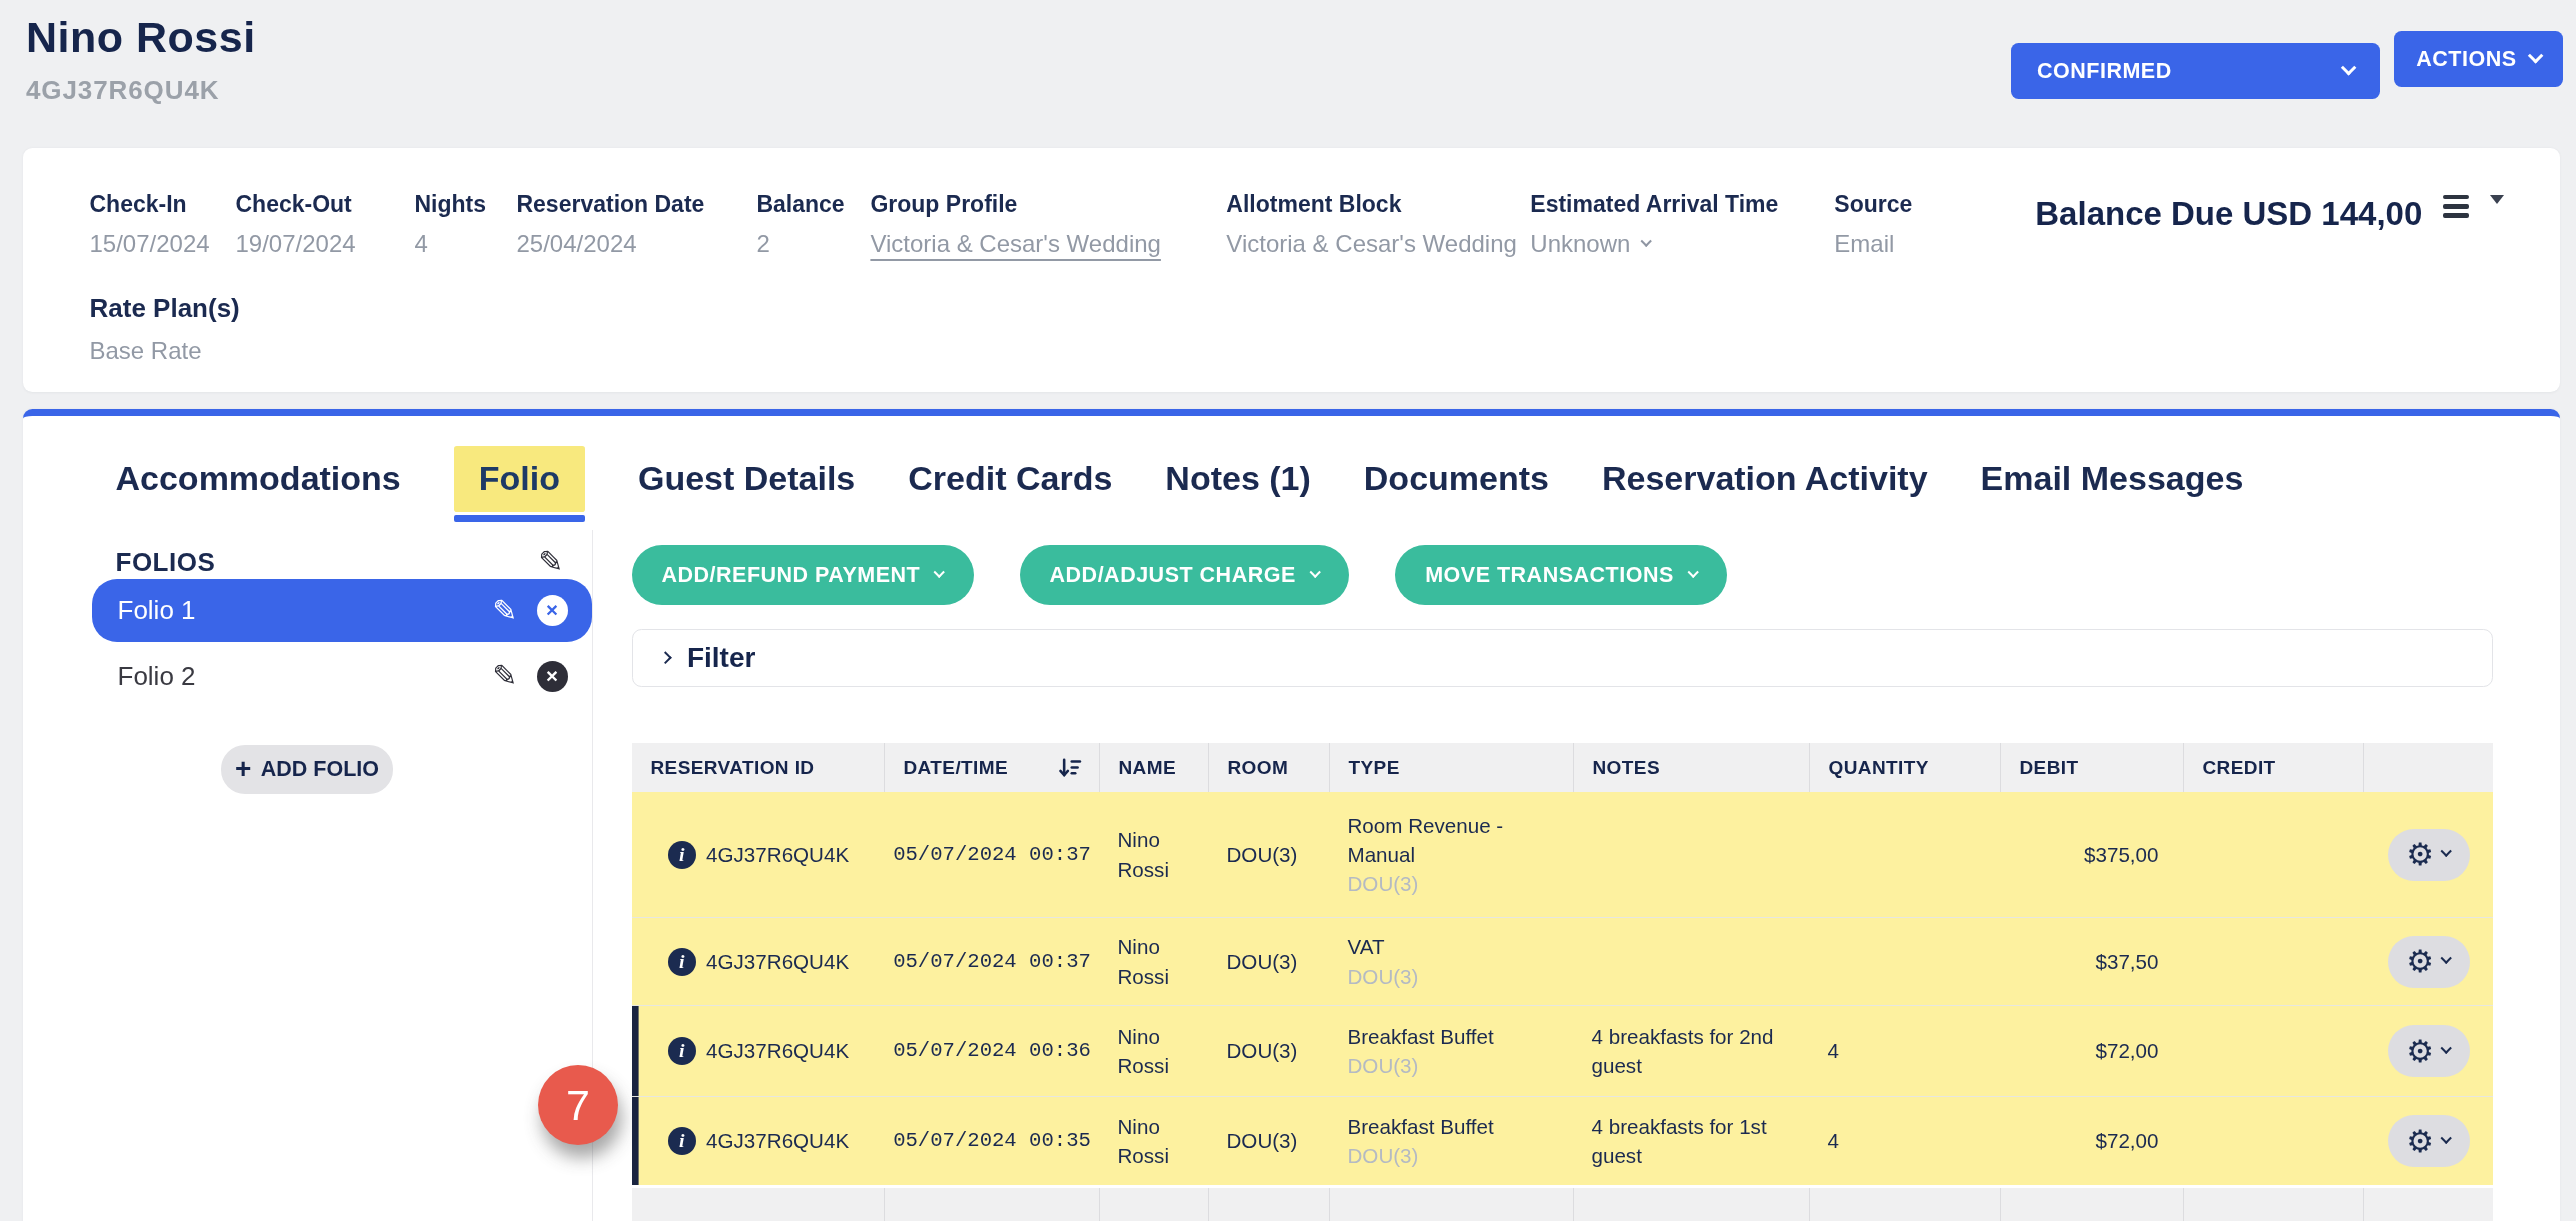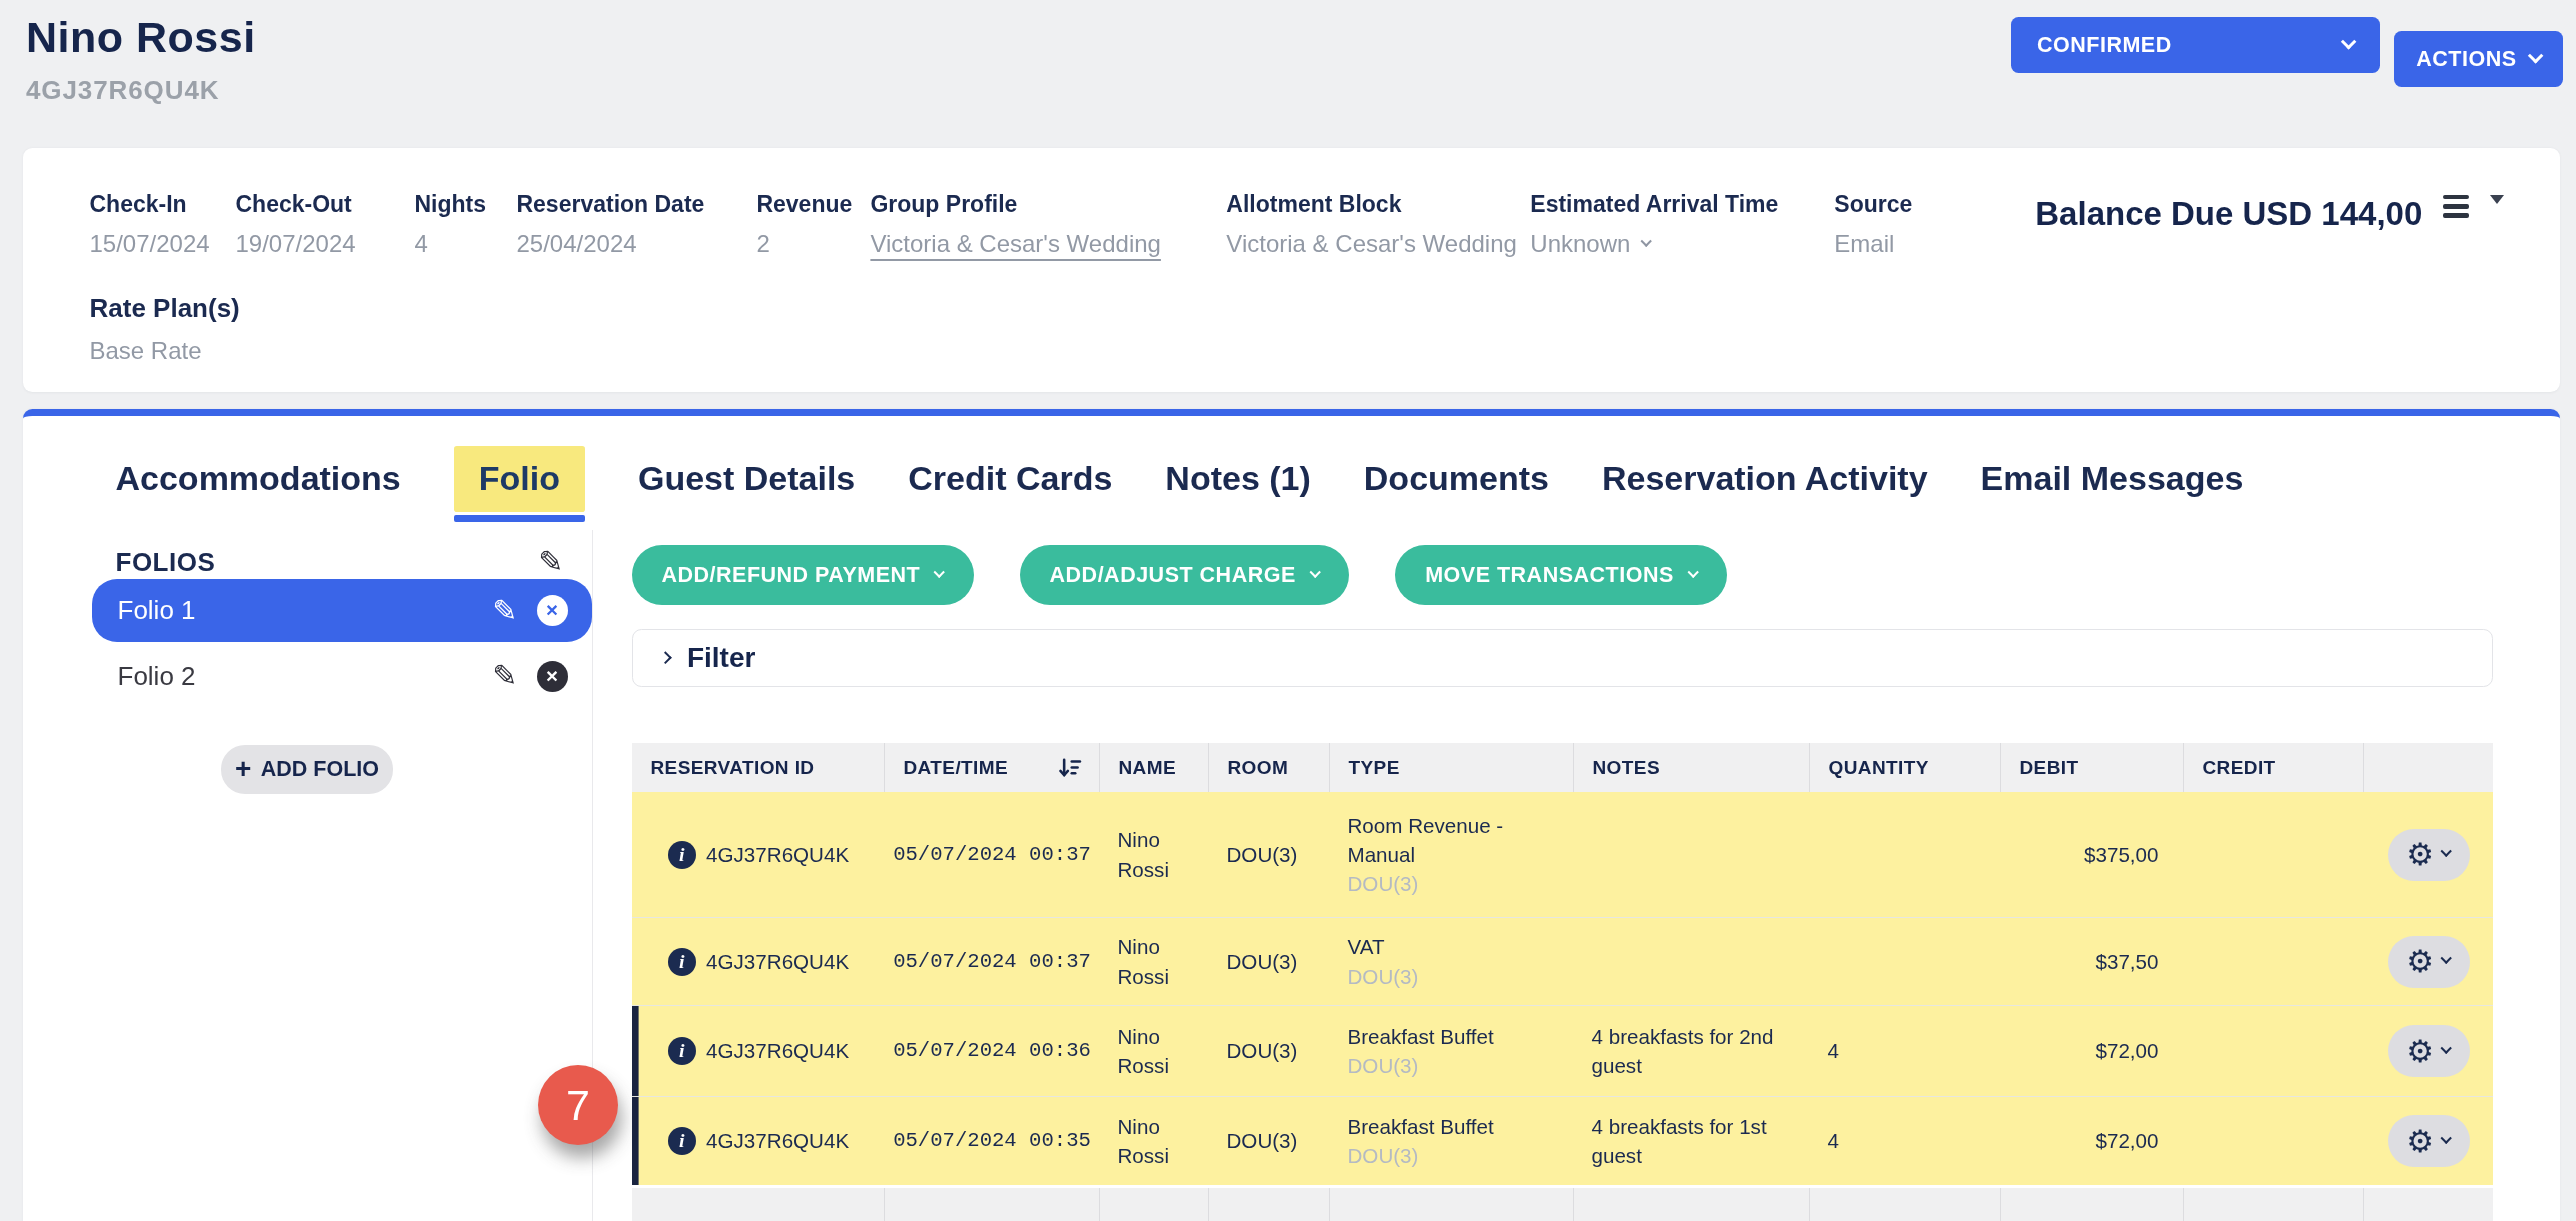--- a/index.html
+++ b/index.html
@@ -11,21 +11,21 @@
   }
   
   .page-header { position:absolute; left:26px; top:13px; }
   .page-title { font-size:43px; font-weight:bold; color:#16254c; letter-spacing:0.5px; }
   .page-subtitle { margin-top:13px; font-size:26px; font-weight:bold; color:#9ba1a9; letter-spacing:0.9px; }
   .btn-blue {
     position:absolute; height:56px; background:#3a65e8; color:#fff; border:none;
     border-radius:7.5px; font-family:inherit; font-size:21.5px; font-weight:bold;
     letter-spacing:0.5px; display:flex; align-items:center; cursor:pointer;
   }
-  .btn-status { left:2011px; top:17px; width:369px; justify-content:space-between; padding:0 26px; }
+  .btn-status { left:2011px; top:43px; width:369px; justify-content:space-between; padding:0 26px; }
   .btn-actions { left:2394px; top:31px; width:169px; justify-content:center; gap:13px; }
   .chev { display:inline-block; width:11.2px; height:11.2px; border-right:3.3px solid currentColor;
           border-bottom:3.3px solid currentColor; transform:rotate(45deg) translate(-1.9px,-1.9px); }
   .chev.r { transform:rotate(-45deg); }
   .chev.sm { width:8.4px; height:8.4px; border-width:2.8px; }
   
   .card1 { position:absolute; left:22.5px; top:148px; width:2537px; height:244px;
            background:#fff; border-radius:9.4px; box-shadow:0 0.9px 2.8px rgba(20,30,60,.05);
            padding:43px 56px 0 67px; }
   .summary-row { display:flex; align-items:flex-start; }
@@ -158,21 +158,21 @@
     </div>
     <div class="field">
       <div class="f-label">Nights</div>
       <div class="f-value">4</div>
     </div>
     <div class="field">
       <div class="f-label">Reservation Date</div>
       <div class="f-value">25/04/2024</div>
     </div>
     <div class="field">
-      <div class="f-label">Revenue</div>
+      <div class="f-label">Balance</div>
       <div class="f-value">2</div>
     </div>
     <div class="field">
       <div class="f-label">Group Profile</div>
       <div class="f-value link">Victoria &amp; Cesar's Wedding</div>
     </div>
     <div class="field">
       <div class="f-label">Allotment Block</div>
       <div class="f-value">Victoria &amp; Cesar's Wedding</div>
     </div>

